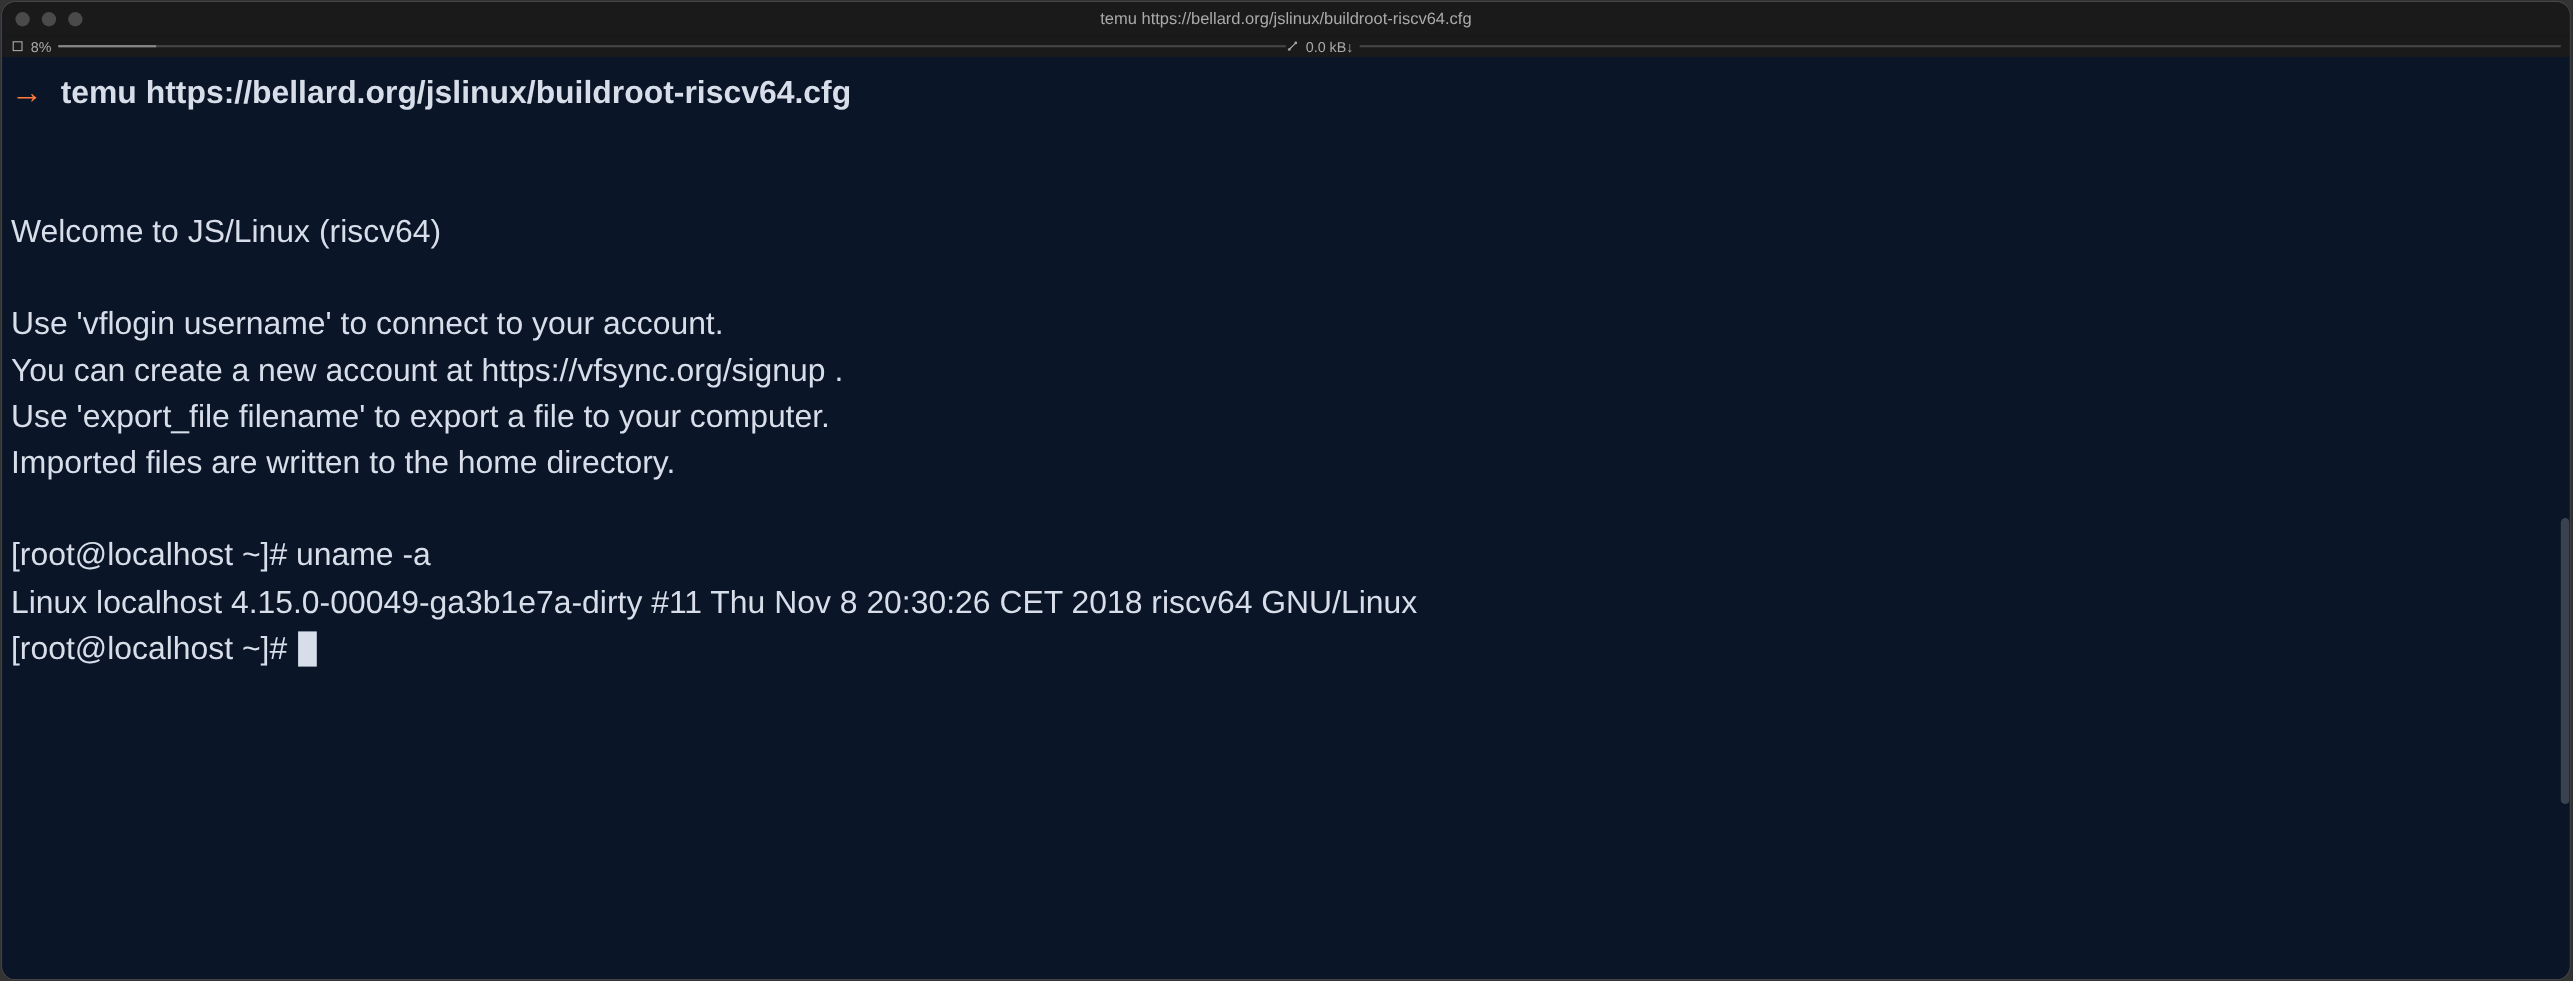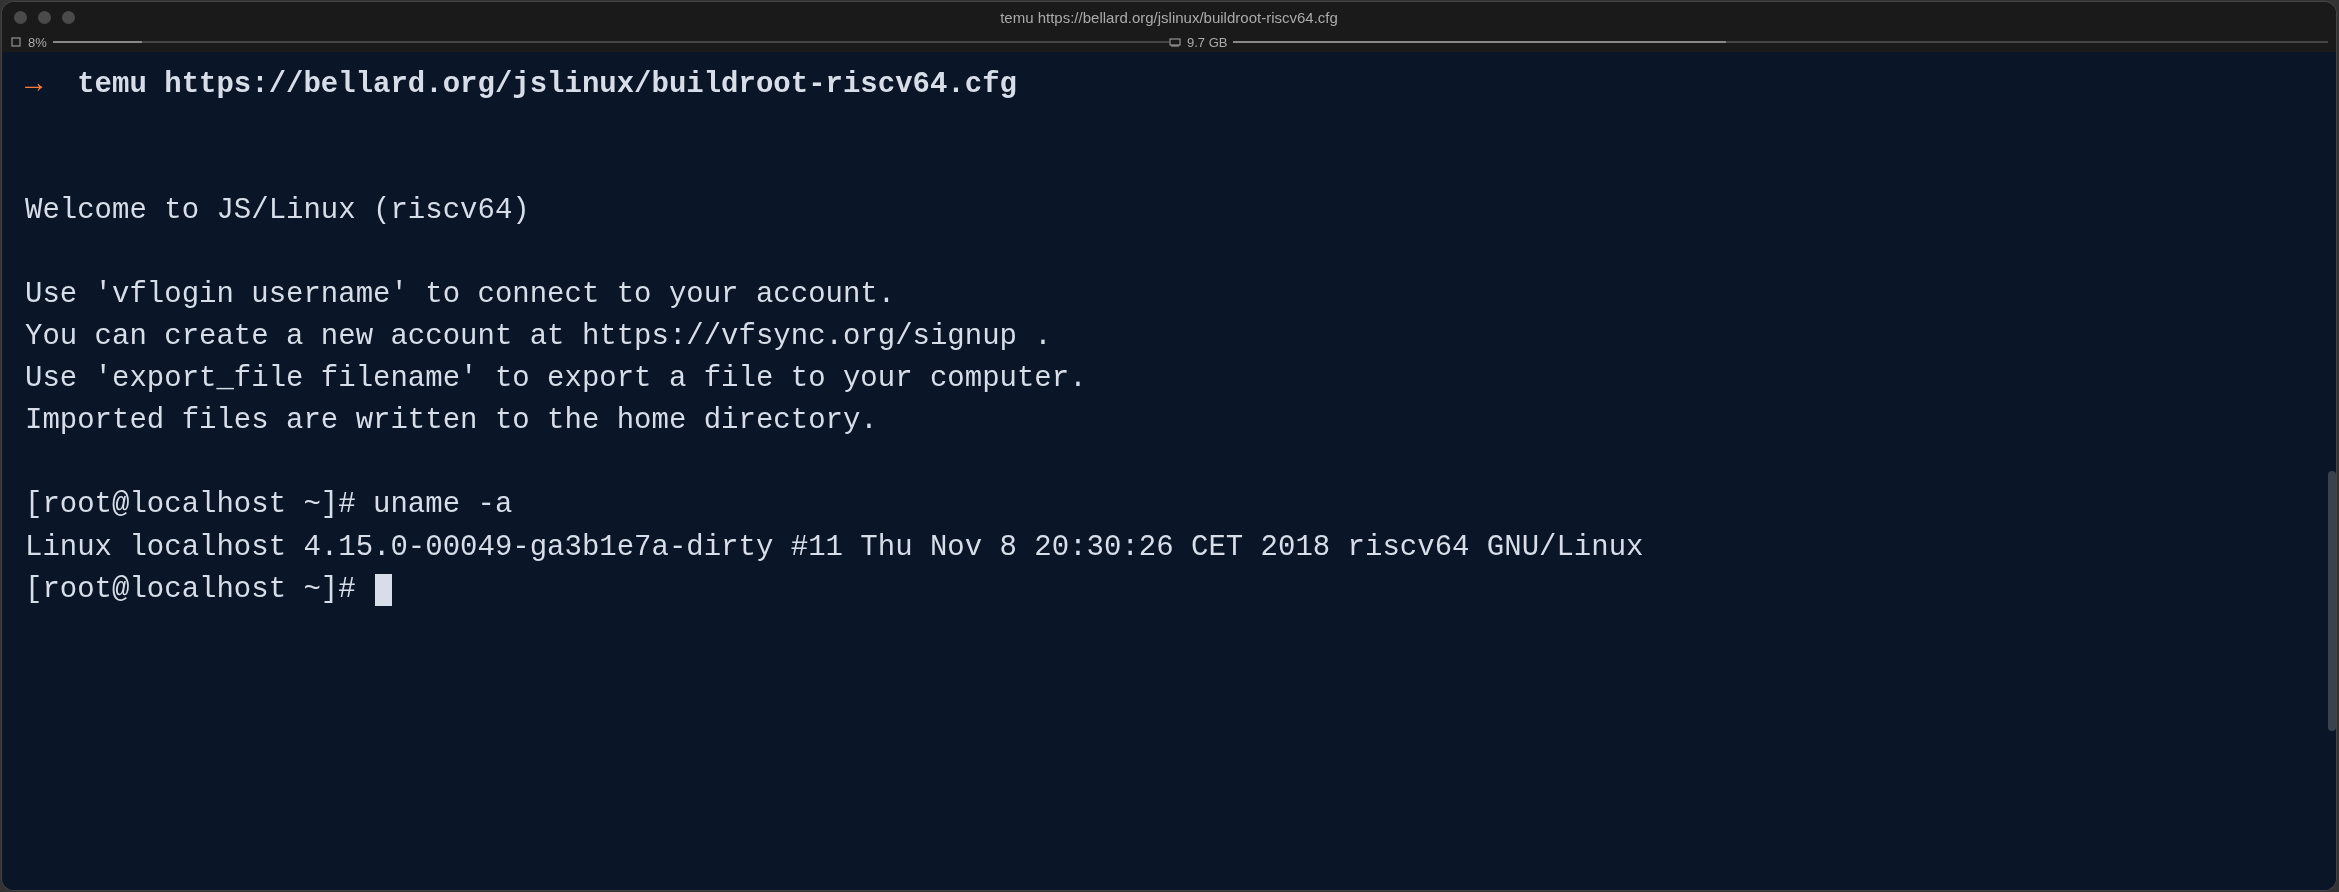--- a/index.html
+++ b/index.html
@@ -81,22 +81,22 @@
     top: 0;
     height: 100%;
     background: #888;
   }
   .stat-bar-fill.purple {
     background: #7c5cff;
   }
   .terminal {
     flex: 1;
     background: #0a1628;
-    padding: 12px 23px;
-    font-family: Liberation Mono, monospace;
+    padding: 12px 8px;
+    font-family: Liberation Sans, sans-serif;
     font-size: 29px;
     line-height: 1.45;
     color: #d8dee9;
     white-space: pre;
     overflow: hidden;
     position: relative;
   }
   .prompt-arrow {
     color: #ff7b3a;
     font-weight: bold;
@@ -149,30 +149,28 @@
           </svg>
       </span>
       <span class="stat-label">8%</span>
       <div class="stat-bar">
         <div class="stat-bar-fill" style="width:8%"></div>
       </div>
     </div>
     <div class="stat-group">
       <span class="stat-icon">
         <svg width="12" height="12" viewBox="0 0 12 12">
-            <rect x="1" y="3" width="10" height="6" fill="none" stroke="#aaa" stroke-width="1"></rect>
-            <line x1="3" y1="9" x2="3" y2="11" stroke="#aaa"></line>
-            <line x1="5" y1="9" x2="5" y2="11" stroke="#aaa"></line>
-            <line x1="7" y1="9" x2="7" y2="11" stroke="#aaa"></line>
-            <line x1="9" y1="9" x2="9" y2="11" stroke="#aaa"></line>
+            <circle cx="3" cy="9" r="1.2" fill="#aaa"></circle>
+            <circle cx="9" cy="3" r="1.2" fill="#aaa"></circle>
+            <line x1="3" y1="9" x2="9" y2="3" stroke="#aaa" stroke-width="1"></line>
           </svg>
       </span>
-      <span class="stat-label">9.7 GB</span>
+      <span class="stat-label">0.0 kB↓</span>
       <div class="stat-bar">
-        <div class="stat-bar-fill" style="width:45%"></div>
+        <div class="stat-bar-fill purple" style="width:0%"></div>
       </div>
     </div>
   </div>
 
   <div class="terminal"><span class="prompt-arrow">→</span>  <span class="cmd-line">temu https://bellard.org/jslinux/buildroot-riscv64.cfg</span>
 <span class="output"></span>
 <span class="output"></span>
 <span class="output">Welcome to JS/Linux (riscv64)</span>
 <span class="output"></span>
 <span class="output">Use 'vflogin username' to connect to your account.</span>

